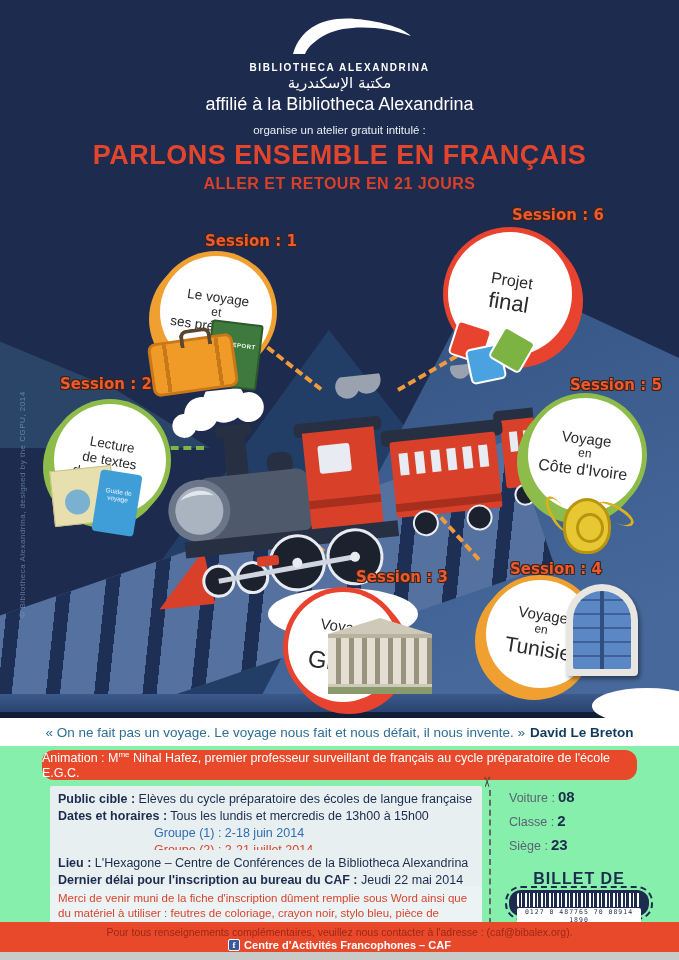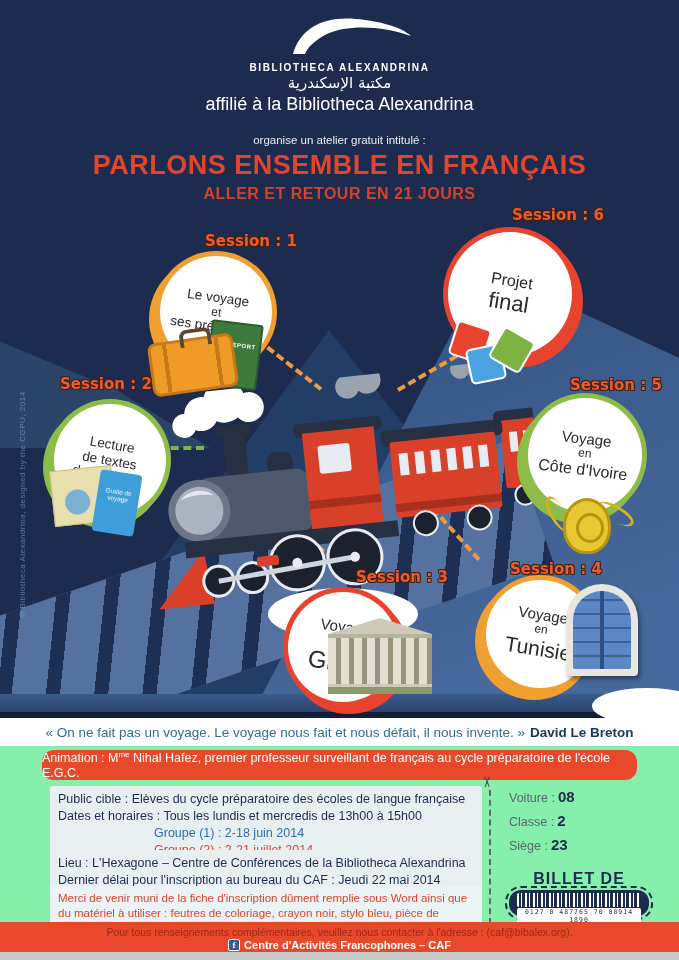--- a/index.html
+++ b/index.html
@@ -29,21 +29,21 @@
   .watermark { position:absolute; left:-108px; top:500px; width:260px; text-align:center;
     transform:rotate(-90deg); font-size:8px; color:rgba(150,180,220,.55); letter-spacing:.5px; }
 
   
   .header { position:absolute; top:0; left:0; width:679px; text-align:center; color:#fff; z-index:20; }
   .logo-swoosh { margin-top:14px; }
   .brand-name { font-size:10px; font-weight:bold; letter-spacing:1.6px; margin-top:2px; }
   .brand-arabic { font-size:15px; margin-top:1px; font-family:"DejaVu Sans", sans-serif; }
   .org1 { font-size:18px; margin-top:9px; }
   .org2 { font-size:18px; margin-top:2px; }
-  .intro { font-size:11.5px; margin-top:19px; color:#e9edf3; }
+  .intro { font-size:11.5px; margin-top:9px; color:#e9edf3; }
   .title { font-size:27px; font-weight:bold; color:#e2452c; margin-top:4px; letter-spacing:.5px; }
   .subtitle { font-size:16px; font-weight:bold; color:#d8402a; margin-top:4px; letter-spacing:.5px; }
 
   
   .slabel { position:absolute; font-size:15px; font-weight:bold; color:#f0582e; z-index:40;
     font-family:"DejaVu Sans", sans-serif;
     text-shadow:1px 1px 0 #3b2418,-1px 1px 0 #3b2418,1px -1px 0 #3b2418,-1px -1px 0 #3b2418; }
   .bubble { position:absolute; background:#fff; border-radius:50%; z-index:30;
     display:flex; align-items:center; justify-content:center; text-align:center; color:#2a2a2a; }
   .bubble .txt { line-height:1.15; }
@@ -98,21 +98,21 @@
     display:flex; align-items:center; justify-content:center; font-size:13.5px; color:#2e6e96; z-index:50; }
   .quotebar b { color:#123a5c; margin-left:5px; }
 
   
   .bottom { position:absolute; left:0; top:746px; width:679px; height:214px; background:#86efac; z-index:50; }
   .banner { position:absolute; left:42px; top:4px; width:595px; height:30px; background:#e8492a;
     border-radius:12px; color:#fff; font-size:12.5px; display:flex; align-items:center; justify-content:center; }
   .banner sup { font-size:8px; }
   .infobox { position:absolute; left:50px; width:432px; background:#e7eff1; border-radius:2px;
     font-size:12.5px; color:#1d2b4e; padding:5px 8px; line-height:1.35; }
-  .infobox b { font-weight:normal; }
+  .infobox b { font-weight:bold; }
   .box1 { top:40px; }
   .box2 { top:104px; }
   .box3 { top:140px; background:#ecf3f4; color:#d9442f; font-size:11.5px; line-height:1.3; }
   .grp { margin-left:96px; }
   .grp1 { color:#2e6db4; } .grp2 { color:#d9442f; } .grp3 { color:#58a044; }
 
   
   .ticket { position:absolute; left:487px; top:32px; width:175px; height:146px; }
   .ticket .cutline { position:absolute; left:2px; top:12px; bottom:0; border-left:2px dashed #666; }
   .ticket .scissors { position:absolute; left:-6px; top:-4px; font-size:14px; color:#444;

